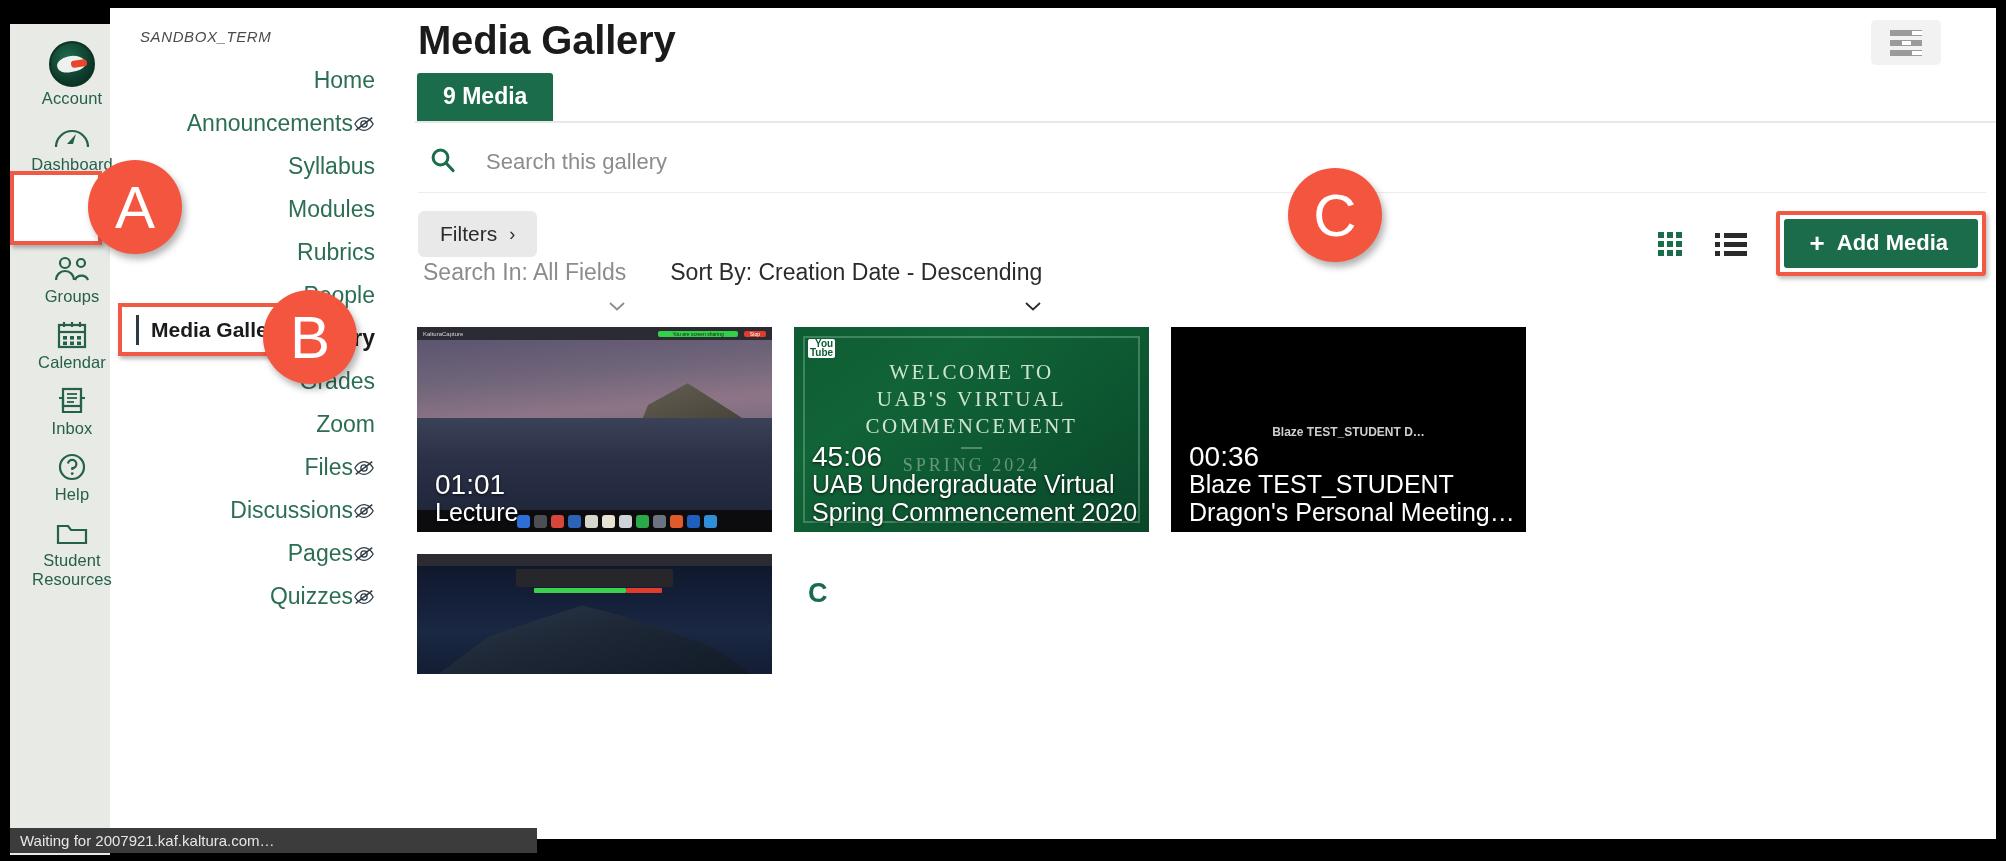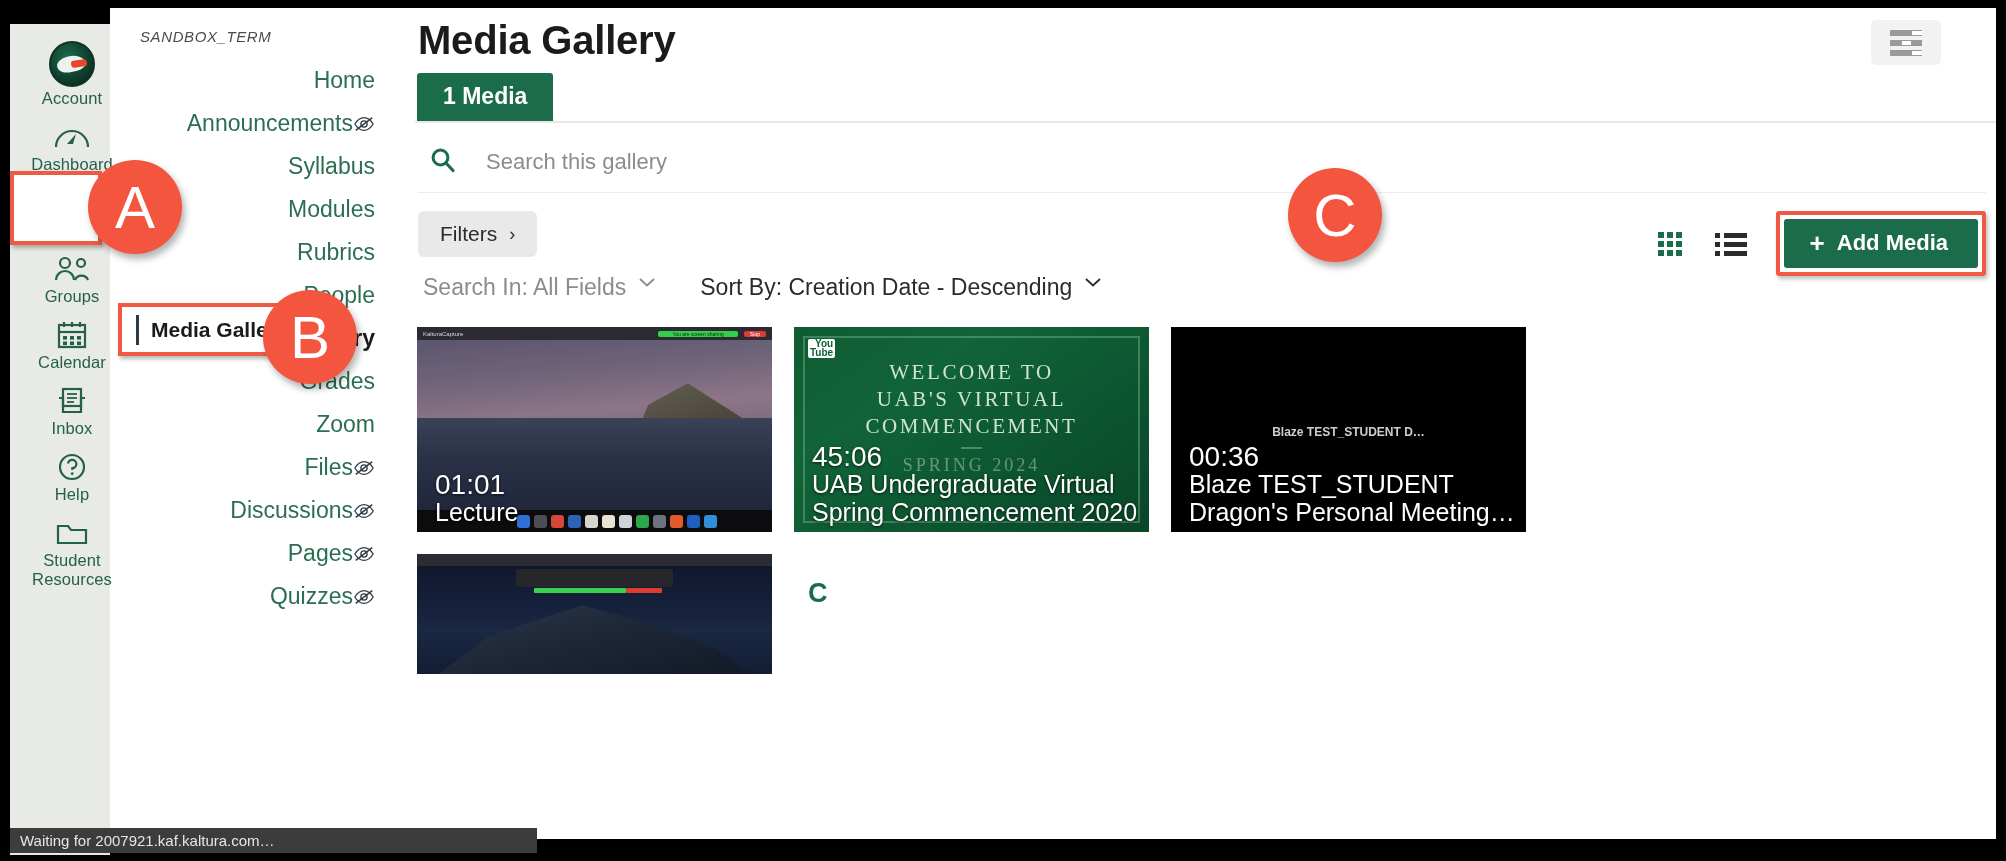--- a/index.html
+++ b/index.html
@@ -259,24 +259,25 @@
   }
   #add-media-btn .plus { font-size: 26px; font-weight: bold; line-height: 1; }
 
   #sortrow {
     display: flex; align-items: center;
     gap: 44px;
     margin: 14px 0 0 8px;
     height: 36px;
   }
   .dropdown {
-    display: flex; align-items: flex-start; gap: 12px;
+    display: flex; align-items: flex-end; gap: 12px;
     font-size: 23px;
     cursor: pointer;
     font-family: "Liberation Sans", sans-serif;
+    flex-direction: column;
   }
   #searchin-dd { color: #8c8c8c; }
   #sortby-dd { color: #2b2b2b; }
   .dd-chev { font-size: 16px; }
 
   
   #media-grid {
     display: flex; flex-wrap: wrap;
     gap: 22px;
     margin: 22px 0 0 2px;
@@ -672,21 +673,21 @@
 
     <h1 id="page-title">Media Gallery</h1>
 
     <button id="hamburger-btn">
       <span></span>
         <span></span>
         <span></span>
     </button>
 
     <div id="tabbar">
-      <button id="tab-media">1 Media</button>
+      <button id="tab-media">9 Media</button>
     </div>
 
     <div id="searchrow">
       <span id="search-icon">
         <svg width="26" height="26" viewBox="0 0 26 26">
           <circle cx="10.5" cy="10.5" r="7.4" fill="none" stroke="#1a6c4a" stroke-width="3"></circle>
           <line x1="16" y1="16" x2="23" y2="23.5" stroke="#1a6c4a" stroke-width="3.2" stroke-linecap="round"></line>
         </svg>
       </span>
       <input id="search-input" type="text" placeholder="Search this gallery" style="">

